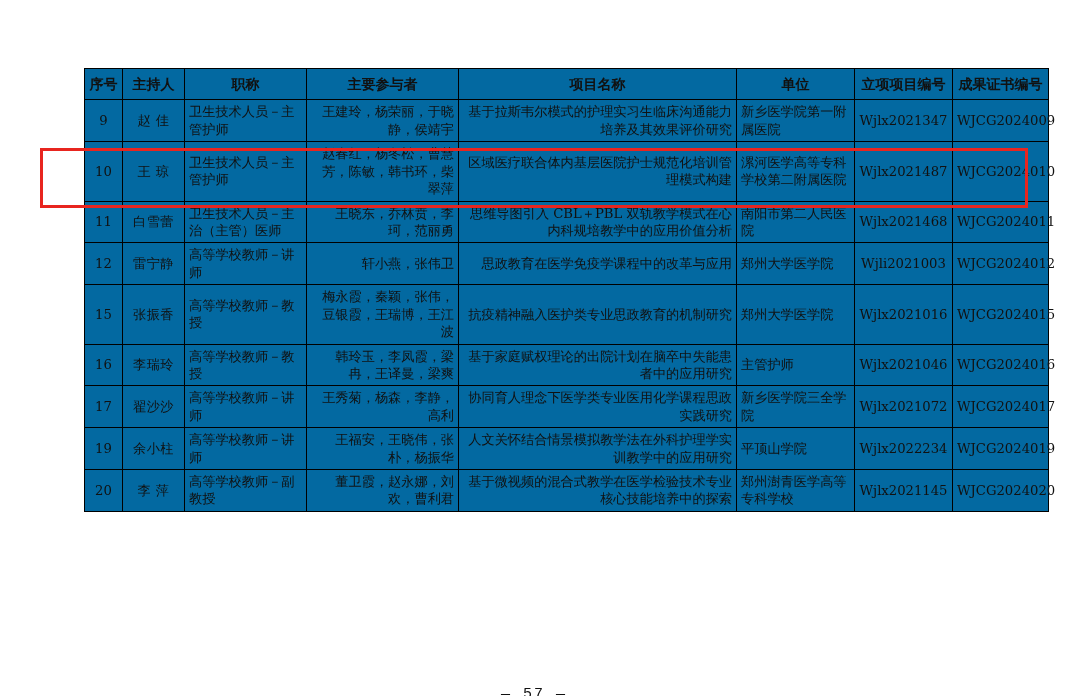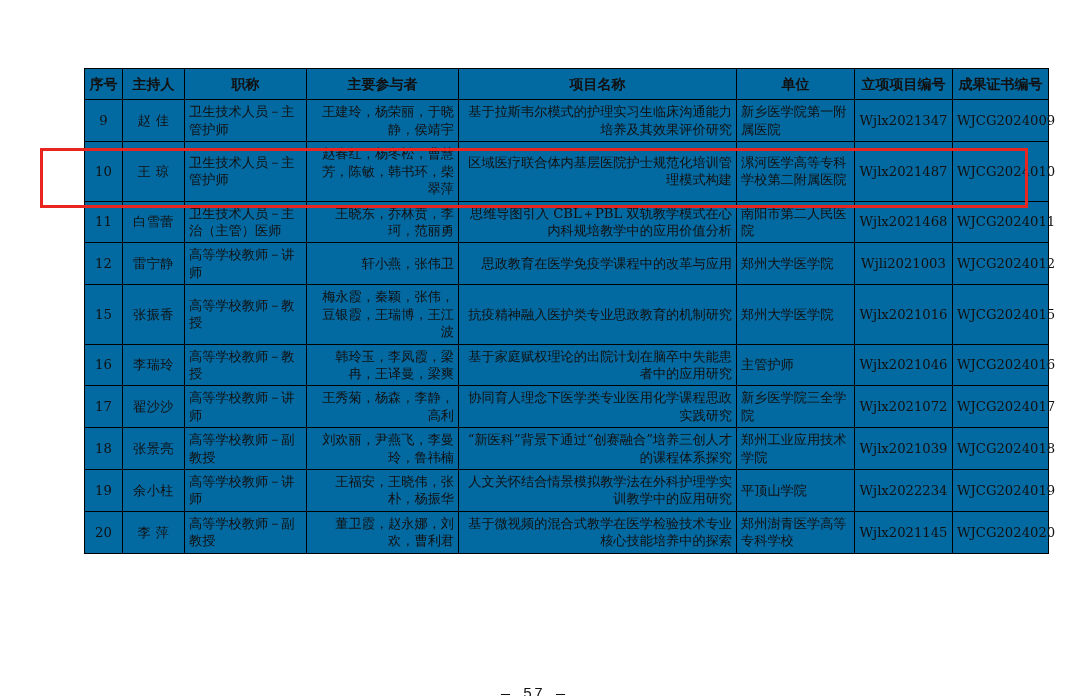--- a/index.html
+++ b/index.html
@@ -195,30 +195,20 @@
           <td class="seq">17</td>
           <td class="host">翟沙沙</td>
           <td class="title-cell">高等学校教师－讲师</td>
           <td class="members">王秀菊，杨森，李静，高利</td>
           <td class="project">协同育人理念下医学类专业医用化学课程思政实践研究</td>
           <td class="unit">新乡医学院三全学院</td>
           <td class="code">Wjlx2021072</td>
           <td class="code">WJCG2024017</td>
         </tr>
         <tr>
-          <td class="seq">18</td>
-          <td class="host">张景亮</td>
-          <td class="title-cell">高等学校教师－副教授</td>
-          <td class="members">刘欢丽，尹燕飞，李曼玲，鲁祎楠</td>
-          <td class="project">“新医科”背景下通过“创赛融合”培养三创人才的课程体系探究</td>
-          <td class="unit">郑州工业应用技术学院</td>
-          <td class="code">Wjlx2021039</td>
-          <td class="code">WJCG2024018</td>
-        </tr>
-        <tr>
           <td class="seq">19</td>
           <td class="host">余小柱</td>
           <td class="title-cell">高等学校教师－讲师</td>
           <td class="members">王福安，王晓伟，张朴，杨振华</td>
           <td class="project">人文关怀结合情景模拟教学法在外科护理学实训教学中的应用研究</td>
           <td class="unit">平顶山学院</td>
           <td class="code">Wjlx2022234</td>
           <td class="code">WJCG2024019</td>
         </tr>
         <tr>

